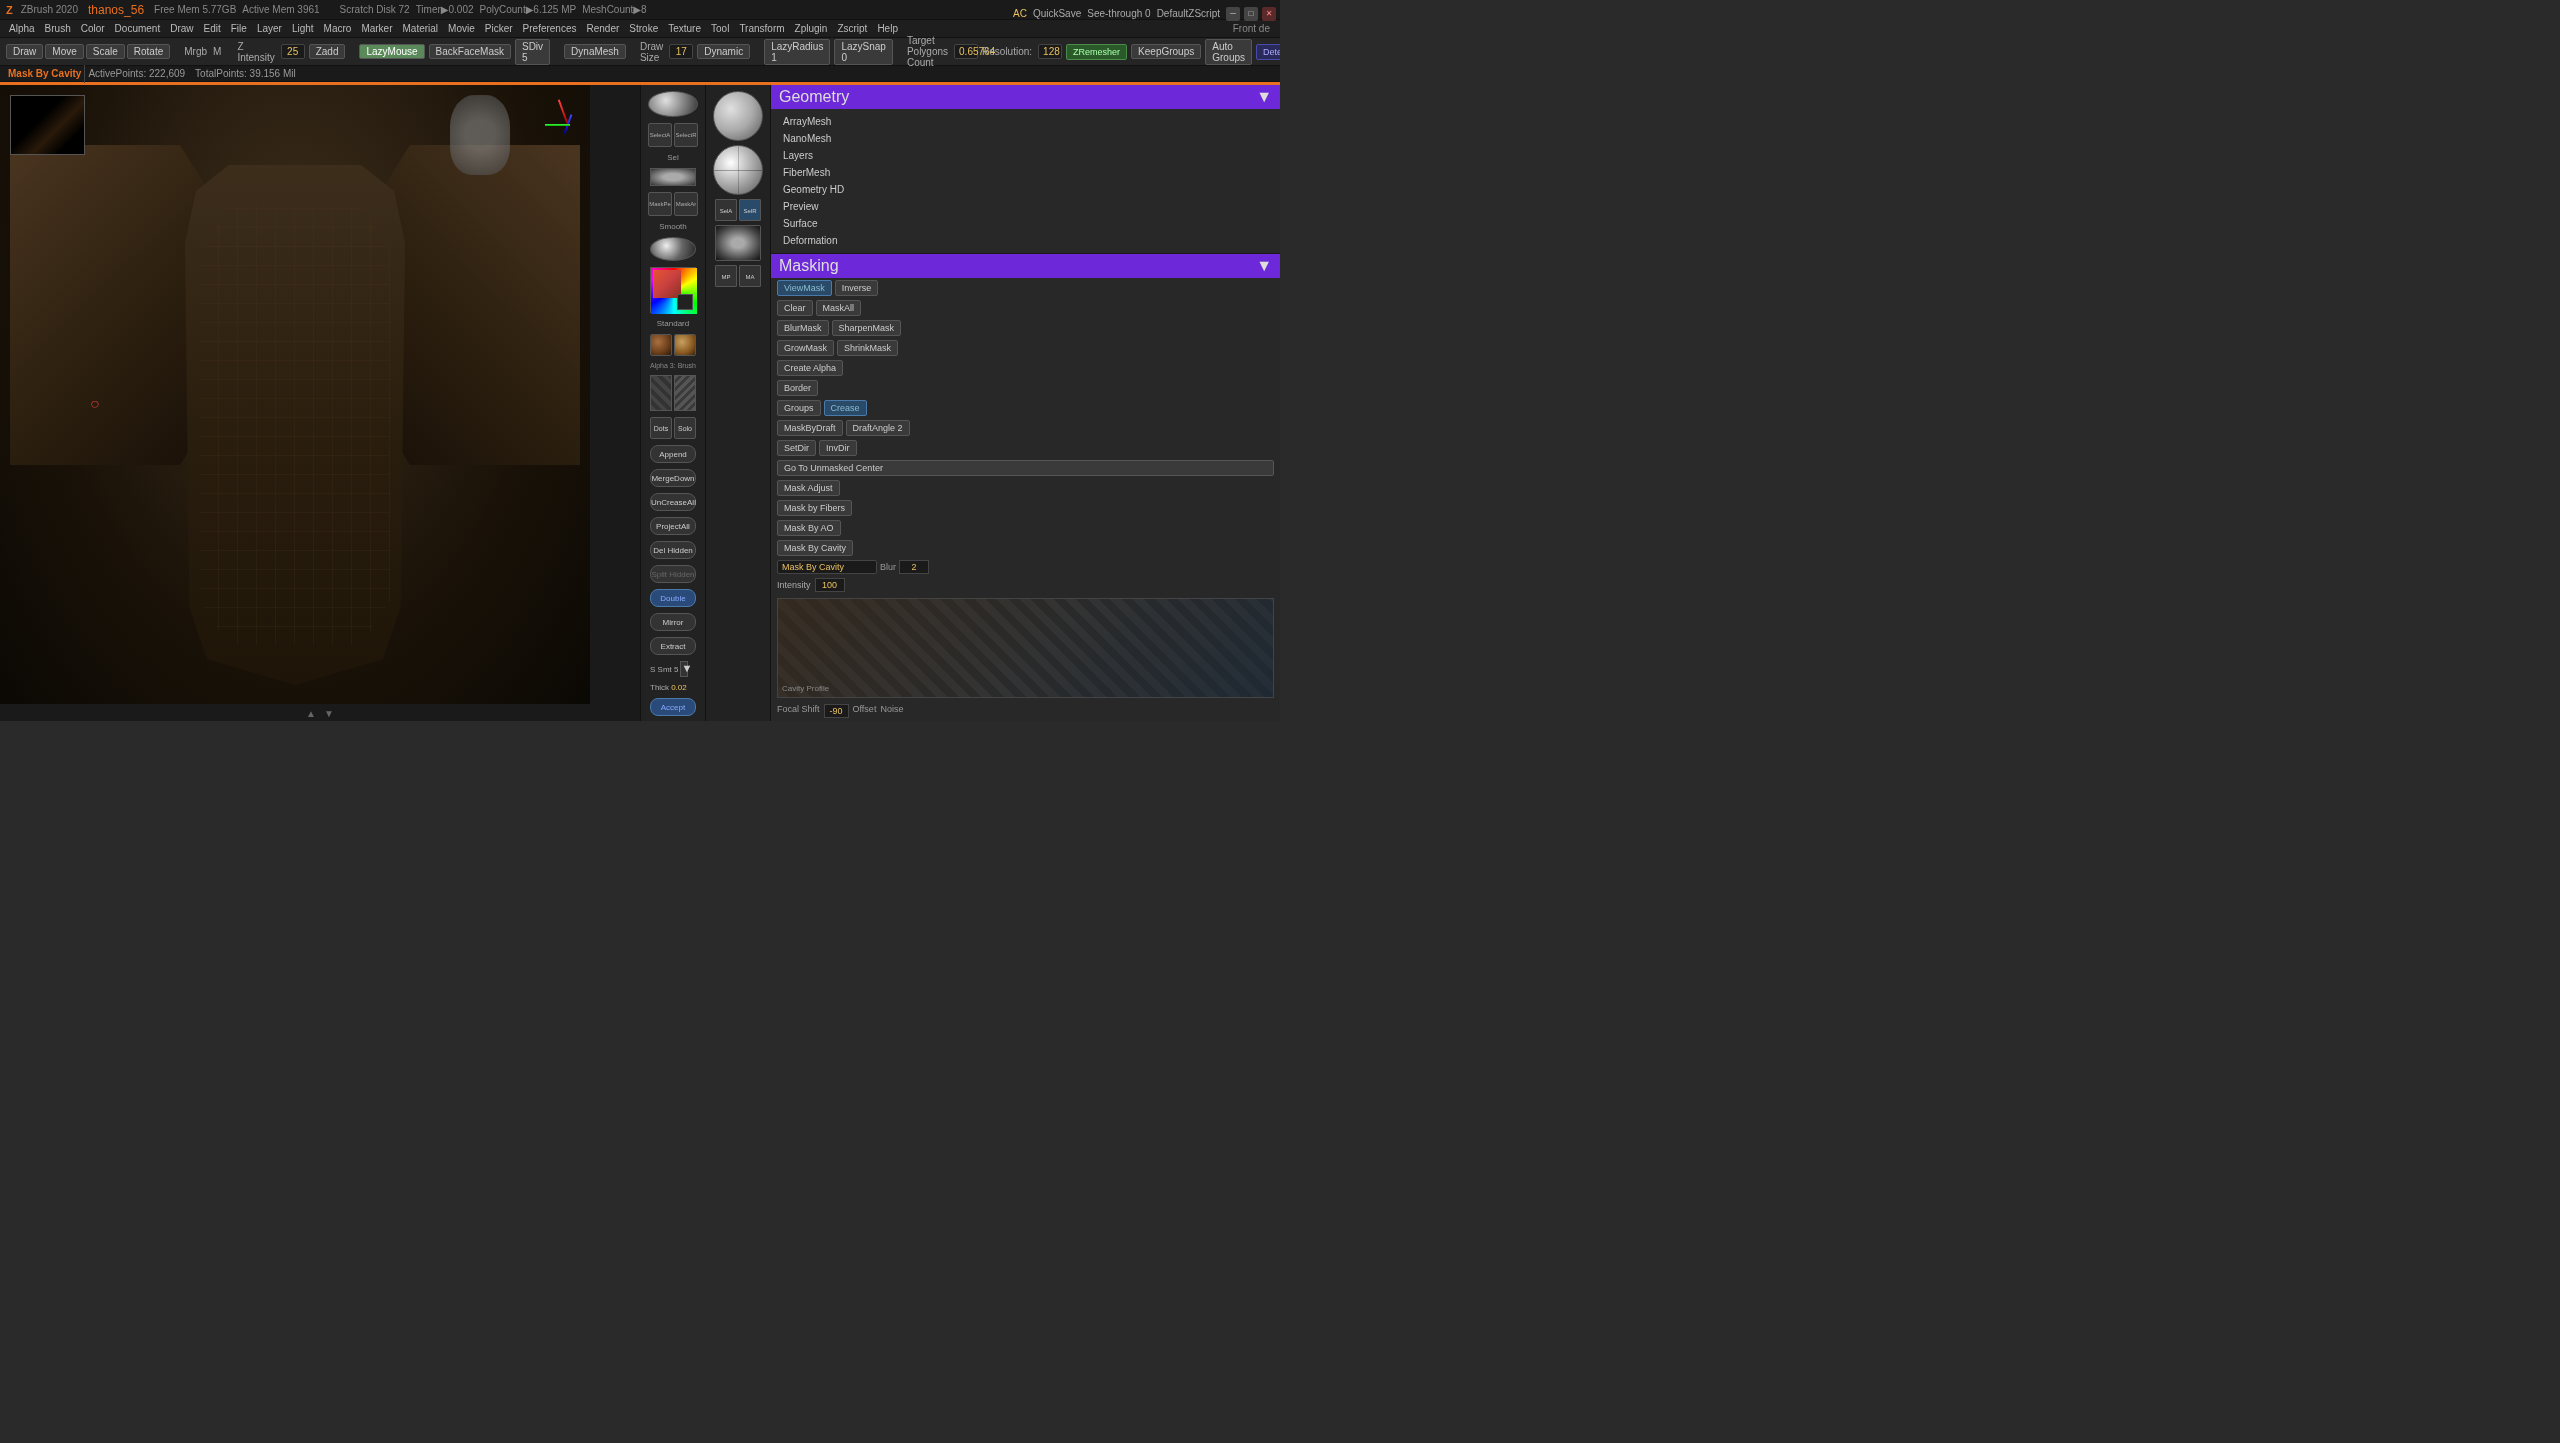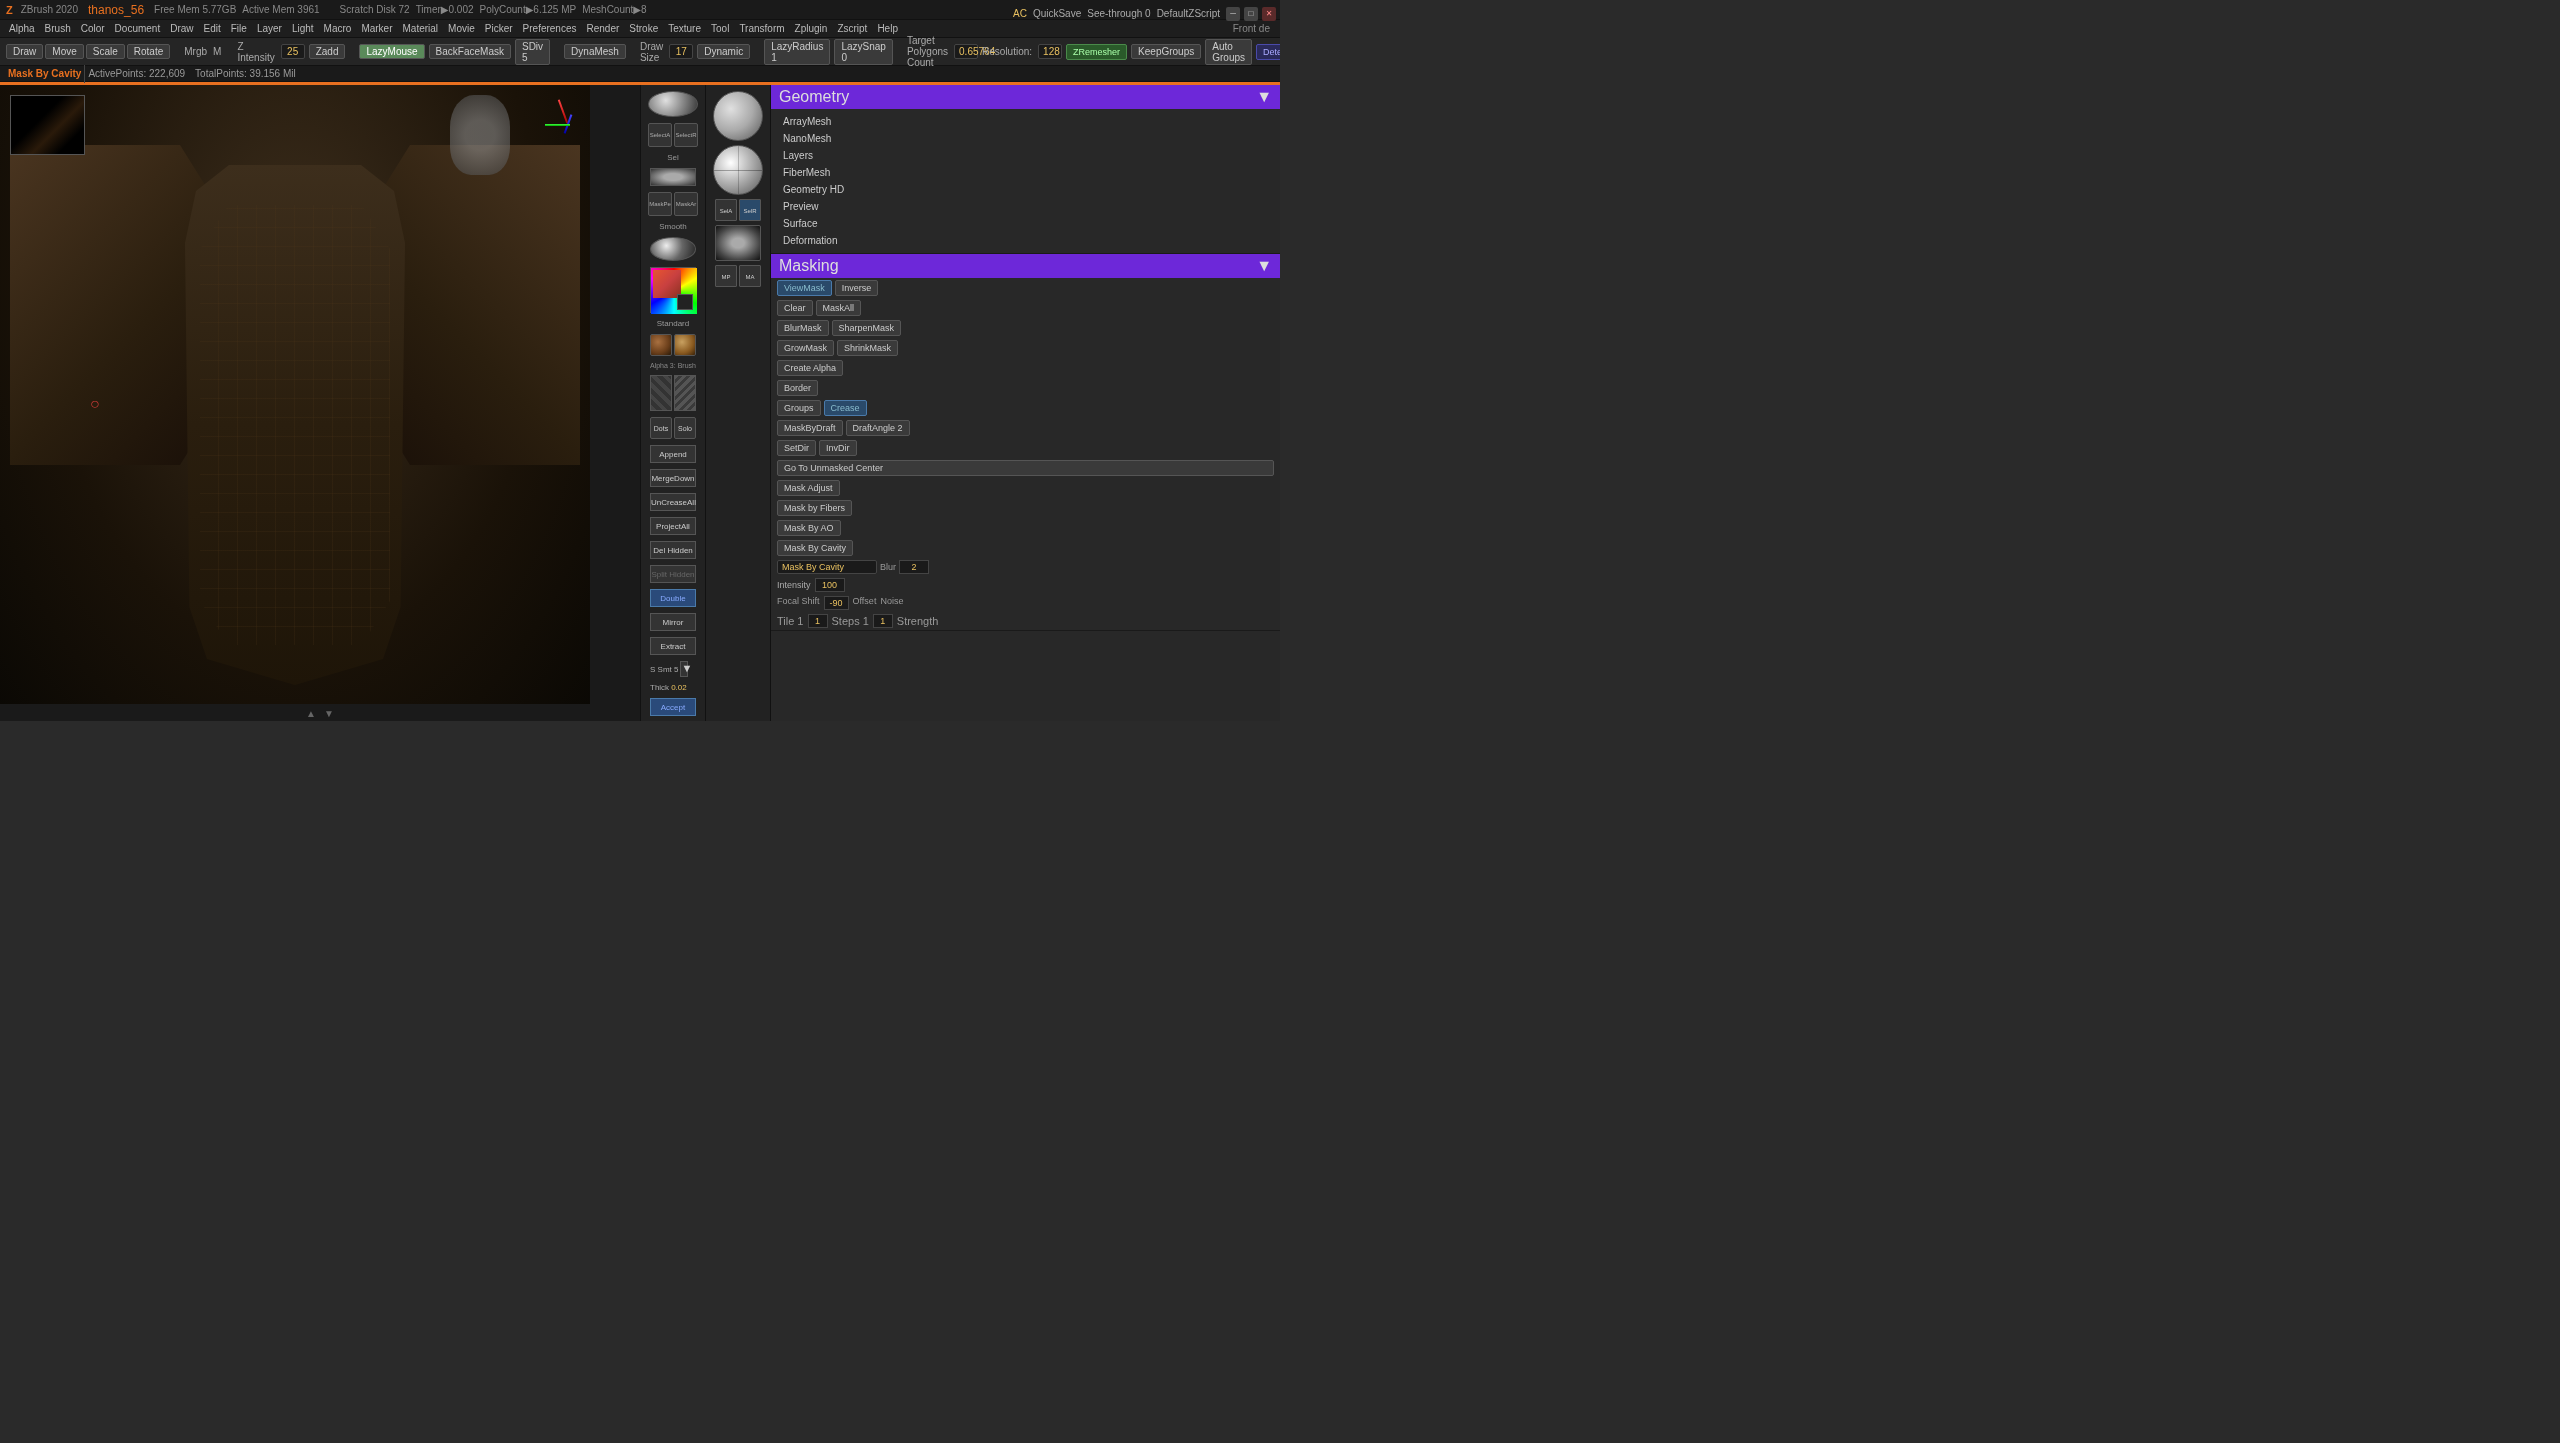--- a/index.html
+++ b/index.html
@@ -311,21 +311,21 @@
     .prop-btn {
       width: 46px;
       height: 18px;
       background: #333;
       border: 1px solid #555;
       font-size: 8px;
       color: #ccc;
       text-align: center;
       line-height: 18px;
       cursor: pointer;
-      border-radius: 0;
+      border-radius: 8px;
     }
 
     
     #mask-panel {
       flex: 1;
       background: #282828;
       border-left: 1px solid #111;
       display: flex;
       flex-direction: column;
       overflow-y: auto;
@@ -856,20 +856,24 @@
           <input class="mask-input" type="text" value="Mask By Cavity" style="width: 100px;">
           <span style="font-size:9px; color:#999;">Blur</span>
           <span class="intensity-val">2</span>
         </div>
 
         <div class="intensity-row">
           <span class="intensity-label">Intensity</span>
           <span class="intensity-val">100</span>
         </div>
 
+        <div class="cavity-preview">
+          <div class="cavity-overlay"></div>
+          <div style="position:absolute; bottom:4px; left:4px; font-size:8px; color:#888;">Cavity Profile</div>
+        </div>
 
         <div class="cavity-controls">
           <span class="cavity-label">Focal Shift</span>
           <span class="cavity-val">-90</span>
           <span class="cavity-label">Offset</span>
           <span class="cavity-label">Noise</span>
         </div>
 
         <div class="tile-row">
           <span class="tile-label">Tile 1</span>

